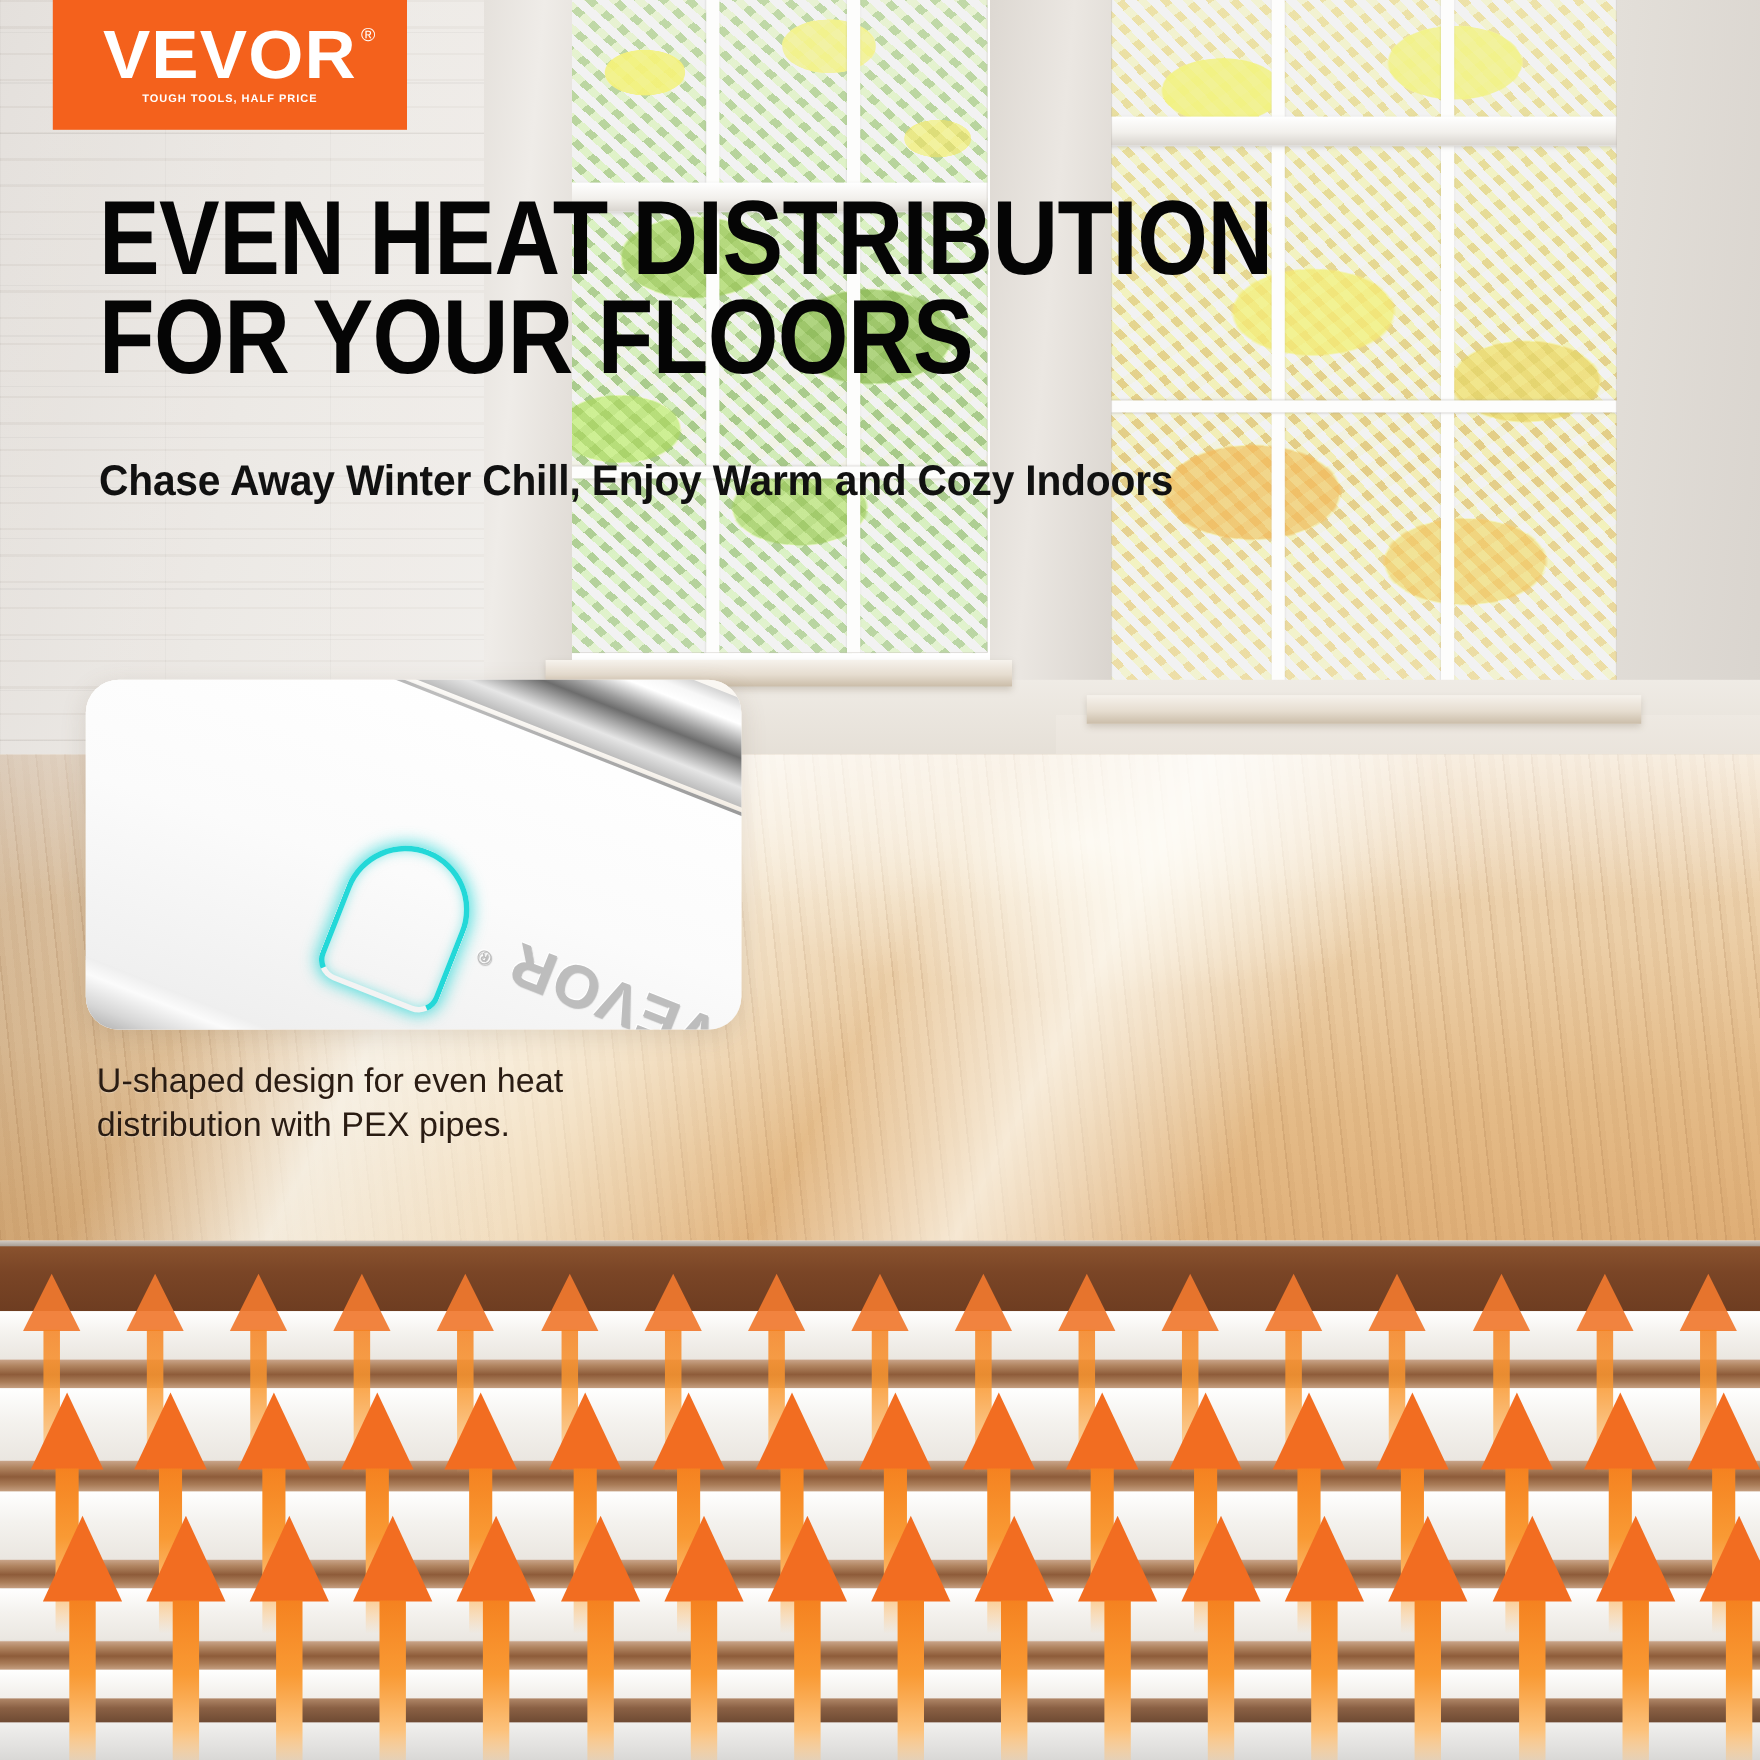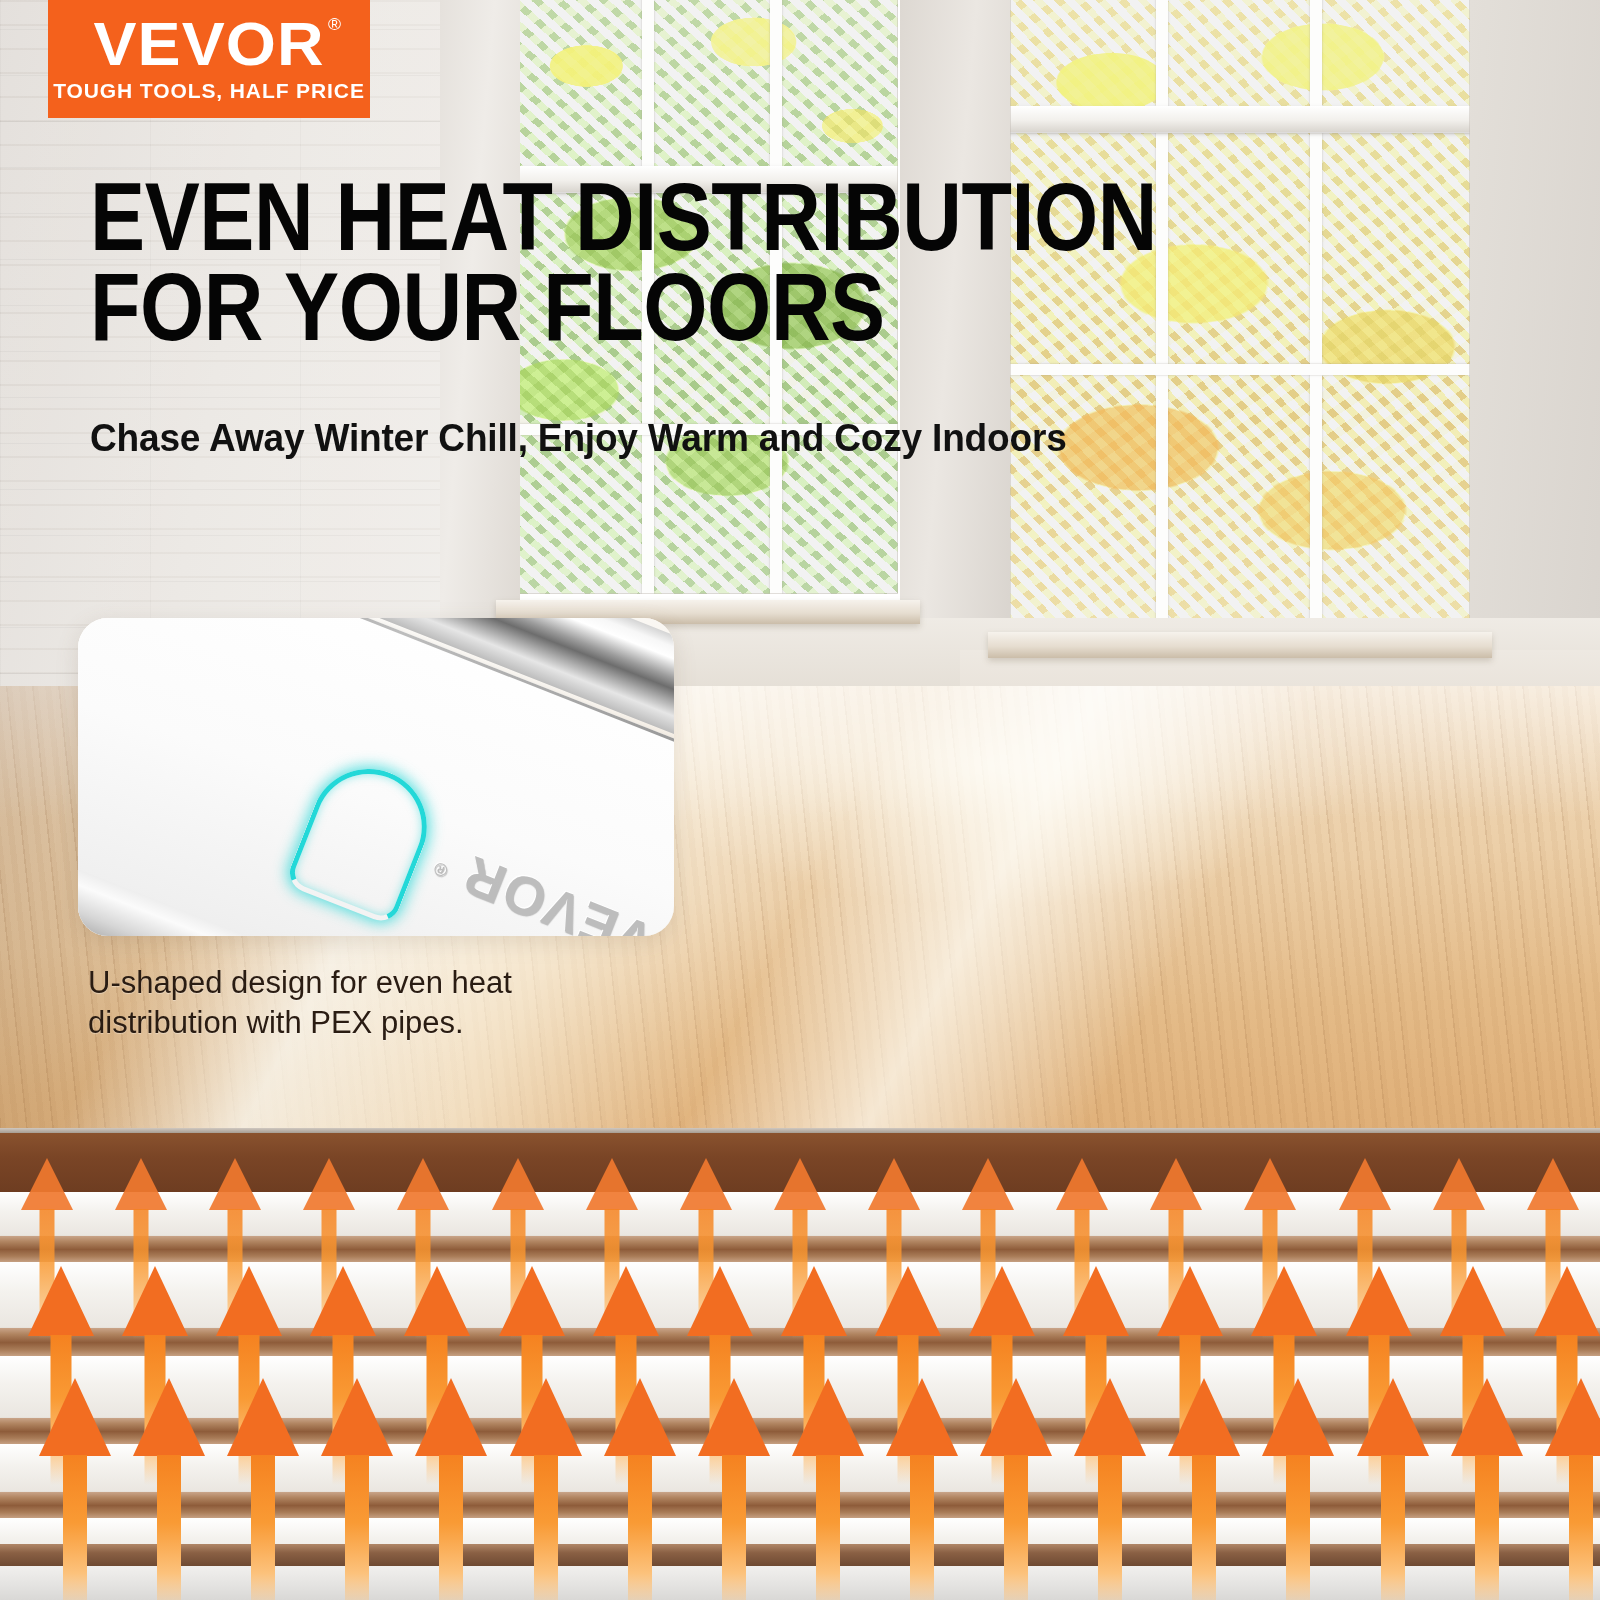--- a/index.html
+++ b/index.html
@@ -157,21 +157,21 @@
   #logo .wm {
     color:#fff; font-weight:bold; font-size:62px; line-height:.92;
     letter-spacing:1px; position:relative;
     font-family:"Liberation Sans", sans-serif;
     transform:scaleX(1.04);
   }
   #logo .reg {
     position:absolute; right:-17px; top:2px; font-size:17px; font-weight:normal;
   }
   #logo .tl {
-    color:#fff; font-size:21px; font-weight:bold; letter-spacing:.9px;
+    color:#fff; font-size:10px; font-weight:bold; letter-spacing:.9px;
     margin-top:6px;
     text-align:right;
   }
 
   
   #headline {
     position:absolute; left:90px; top:172px; width:1320px; z-index:35;
     color:#050505;
     font-family:"Liberation Sans Narrow","Liberation Sans", sans-serif;
     font-weight:bold;

